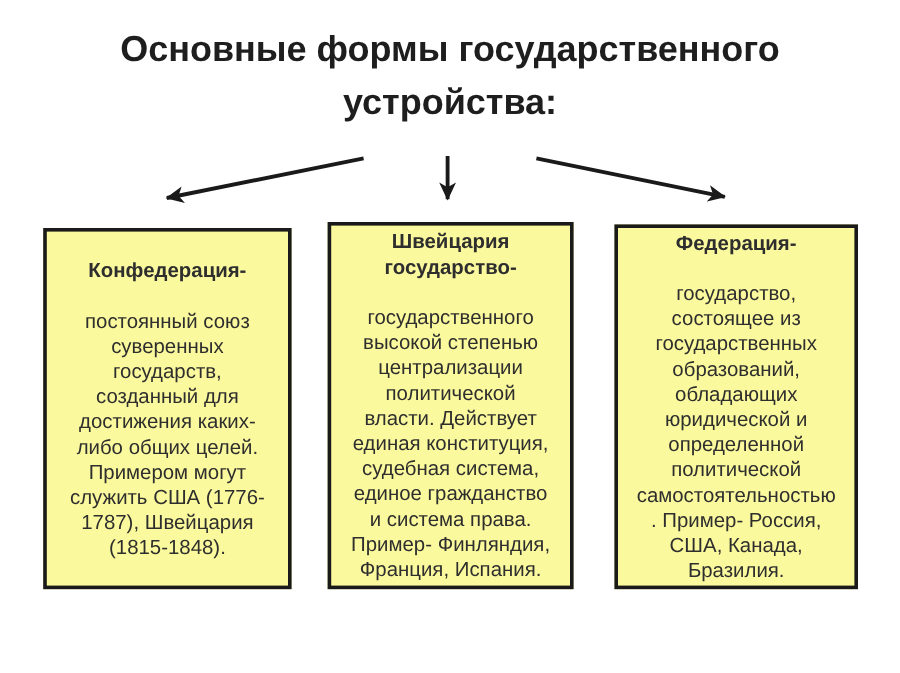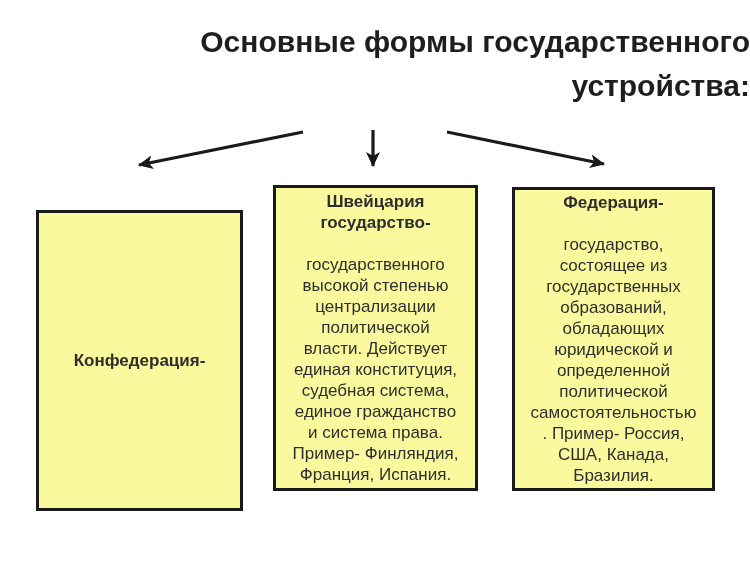--- a/index.html
+++ b/index.html
@@ -10,21 +10,21 @@
     background: var(--background, #ffffff);
     font-family: "Liberation Sans", "DejaVu Sans", sans-serif;
     overflow: hidden;
   }
   .title {
     position: absolute;
     top: 20px;
     left: 0;
     width: 750px;
     margin: 0;
-    text-align: right;
+    text-align: center;
     font-size: 30px;
     line-height: 44px;
     font-weight: bold;
     color: var(--title-text, #1e1e1e);
     white-space: pre-line;
   }
   .arrows {
     position: absolute;
     top: 0;
     left: 0;
@@ -47,21 +47,21 @@
     text-align: center;
   }
   .box-text {
     font-size: 17px;
     line-height: 21px;
     color: var(--text, #2e2e2e);
     white-space: pre-line;
     padding: 0 4px;
   }
   .box-heading { font-weight: bold; }
-  .box1 { left: 36px;  top: 190px; width: 207px; height: 301px; margin-top: 20px; }
+  .box1 { left: 36px;  top: 190px; width: 207px; height: 301px; }
   .box2 { left: 273px; top: 185px; width: 205px; height: 306px; }
   .box3 { left: 512px; top: 187px; width: 203px; height: 304px; }
 </style>
 </head>
 <body>
 
 <div class="canvas">
 
   <h1 class="title">Основные формы государственного
 устройства:</h1>
@@ -73,20 +73,30 @@
       </marker>
     </defs>
     <line x1="303" y1="132" x2="139" y2="165" marker-end="url(#ah)"></line>
     <line x1="373" y1="130" x2="373" y2="166" marker-end="url(#ah)"></line>
     <line x1="447" y1="132" x2="604" y2="164" marker-end="url(#ah)"></line>
   </svg>
 
   <section class="box box1">
     <div class="box-text">
       <div class="box-heading">Конфедерация-</div>
+      <div class="box-body">постоянный союз
+суверенных
+государств,
+созданный для
+достижения каких-
+либо общих целей.
+Примером могут
+служить США (1776-
+1787), Швейцария
+(1815-1848).</div>
     </div>
   </section>
 
   <section class="box box2">
     <div class="box-text">
       <div class="box-heading">Швейцария
 государство-</div>
       <div class="box-body">государственного
 высокой степенью
 централизации

